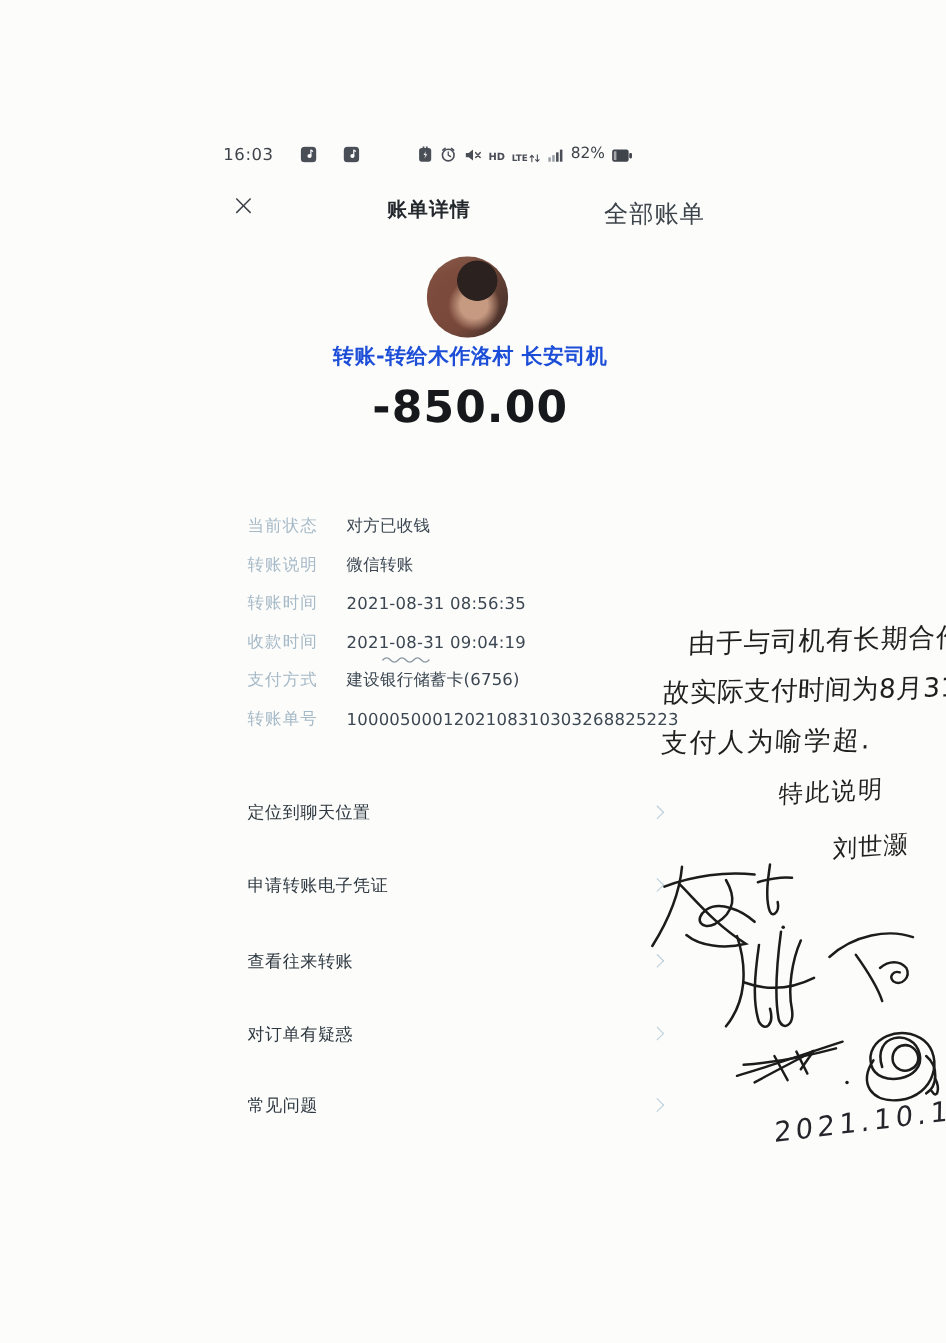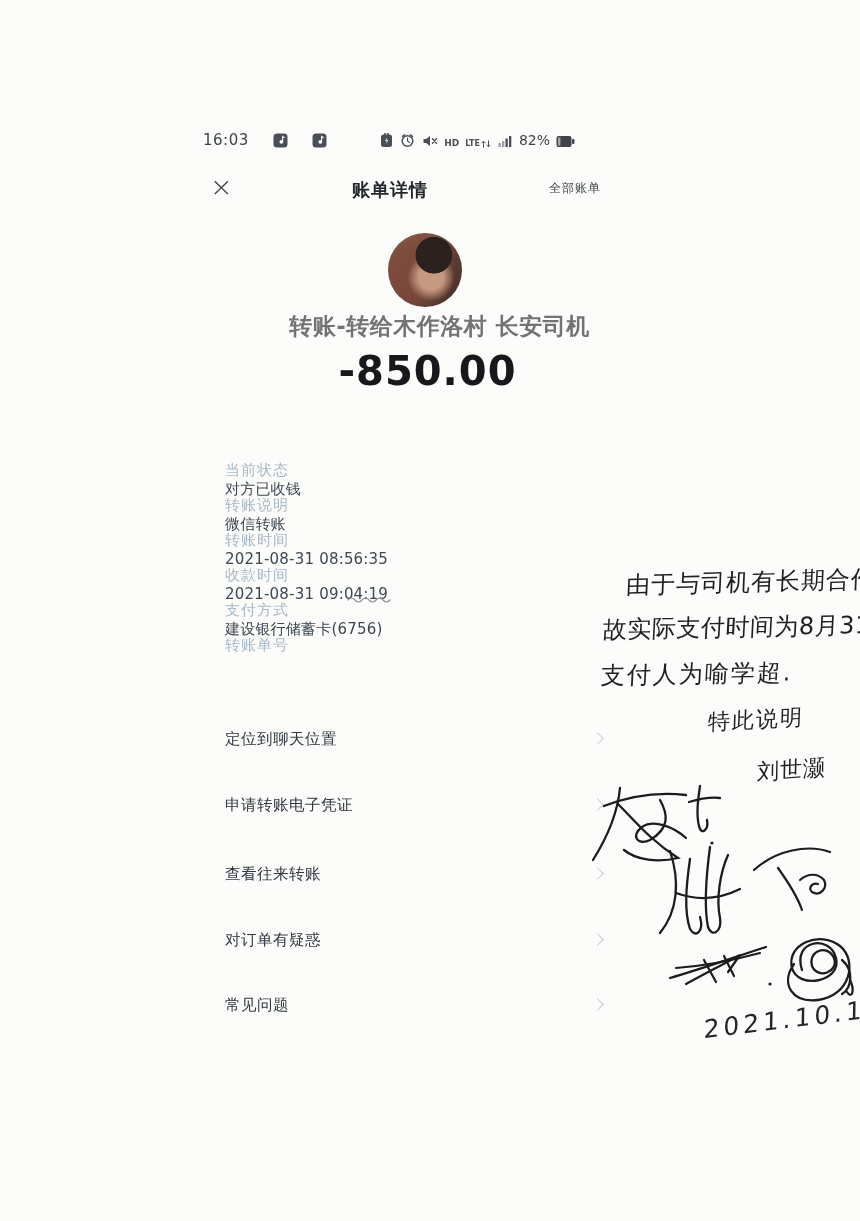--- a/index.html
+++ b/index.html
@@ -17,38 +17,38 @@
   .lte-wrap{display:flex;flex-direction:row;align-items:center;line-height:1;}
   .lte-txt{font-size:8px;font-weight:bold;color:#4a4f57;}
   .icon svg{display:block;}
 
   
   .nav-close{position:absolute;left:210px;top:172px;width:30px;height:30px;
     font-size:27px;font-weight:300;color:#3a3f45;line-height:30px;text-align:left;cursor:pointer;}
   .nav-title{position:absolute;left:300px;top:178px;width:180px;text-align:center;
     font-size:18px;font-weight:bold;color:#23282d;letter-spacing:1px;}
   .nav-all{position:absolute;left:549px;top:180px;width:100px;
-    font-size:12px;color:#3c434a;letter-spacing:1px;cursor:pointer;}
+    font-size:22px;color:#3c434a;letter-spacing:1px;cursor:pointer;}
 
   
   .avatar{position:absolute;left:388px;top:233px;width:74px;height:74px;border-radius:50%;
     background:
       radial-gradient(circle at 62% 30%, #2b2220 0%, #2b2220 26%, rgba(43,34,32,0) 27%),
       radial-gradient(circle at 58% 60%, #c59a81 0%, #c59a81 20%, rgba(197,154,129,0) 38%),
       radial-gradient(circle at 30% 55%, #7c4a3c 0%, rgba(124,74,60,0.8) 40%, rgba(124,74,60,0) 70%),
       linear-gradient(135deg, #9b6a55 0%, #6e4538 45%, #3a2b26 100%);
     overflow:hidden;}
-  .recipient{position:absolute;left:212px;top:311px;width:455px;text-align:center;
-    font-size:23px;font-weight:bold;color:#737373;letter-spacing:0.5px;}
+  .recipient{position:absolute;left:200px;top:311px;width:455px;text-align:center;
+    font-size:19px;font-weight:bold;color:#1d4ed8;letter-spacing:0.5px;}
   .amount{position:absolute;left:200px;top:348px;width:455px;text-align:center;
     font-size:40px;font-weight:bold;color:#16181b;letter-spacing:1px;}
 
   
   .details{position:absolute;left:225px;top:461px;width:400px;}
-  .d-row{display:flex;height:35px;align-items:flex-start;flex-direction:column;}
+  .d-row{display:flex;height:35px;align-items:center;}
   .d-label{width:90px;font-size:15px;color:#a5b9c7;letter-spacing:1px;flex:none;}
   .d-value{font-size:15px;color:#3c4752;font-weight:500;letter-spacing:0.2px;white-space:nowrap;}
   .wavy{position:absolute;left:347px;top:588px;}
 
   
   .menu-item{position:absolute;left:225px;width:385px;height:22px;cursor:pointer;}
   .m-label{font-size:15.5px;color:#2e3840;font-weight:500;letter-spacing:0.5px;}
   .m-chev{position:absolute;right:8px;top:5px;width:8px;height:8px;
     border-top:1.6px solid #bccfda;border-right:1.6px solid #bccfda;transform:rotate(45deg);}
 
@@ -159,20 +159,21 @@
     <div class="d-row">
       <span class="d-label">收款时间</span>
       <span class="d-value">2021-08-31 09:04:19</span>
     </div>
     <div class="d-row">
       <span class="d-label">支付方式</span>
       <span class="d-value">建设银行储蓄卡(6756)</span>
     </div>
     <div class="d-row">
       <span class="d-label">转账单号</span>
+      <span class="d-value">1000050001202108310303268825223</span>
     </div>
   </div>
 
   <span class="wavy">
     <svg width="50" height="7" viewBox="0 0 50 7">
         <path d="M1 4 q3.5 -4 7 0 t7 0 t7 0 t7 0 t7 0 t7 0" stroke="#8b97a0" stroke-width="1.2" fill="none" stroke-linecap="round"></path>
       </svg>
   </span>
 
   <div class="menu-item" style="top:729px;">

